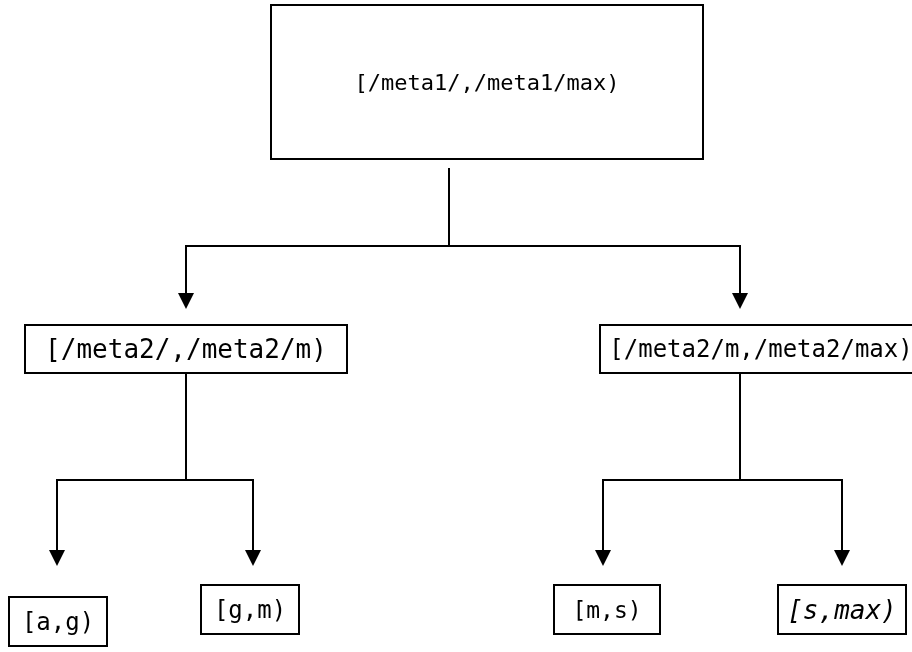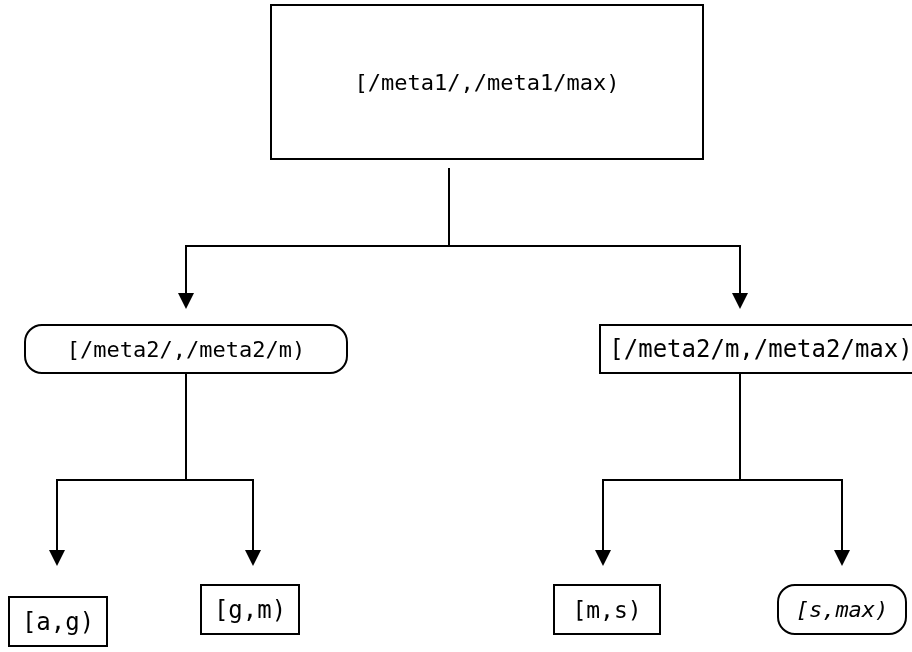--- a/index.html
+++ b/index.html
@@ -23,21 +23,21 @@
     background: #ffffff;
     display: flex;
     align-items: center;
     justify-content: center;
     white-space: nowrap;
     letter-spacing: 0;
   }
   .fs22 { font-size: 22px; }
   .fs23 { font-size: 23px; }
   .fs24 { font-size: 24px; }
-  .fs26 { font-size: 22px; border-radius: 18px; }
+  .fs26 { font-size: 26px; }
 
   .vline, .hline {
     position: absolute;
     background: #000000;
   }
   .vline { width: 2px; }
   .hline { height: 2px; }
 
   .arrowhead {
     position: absolute;

